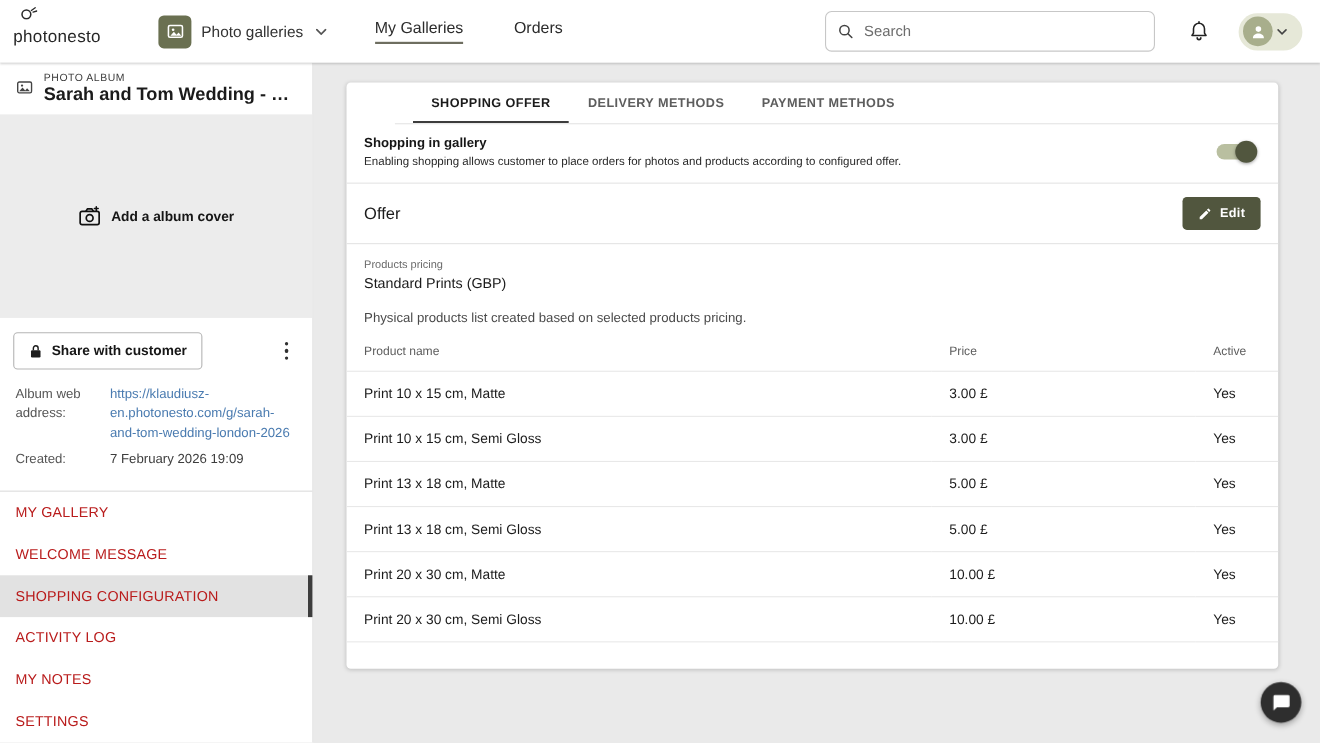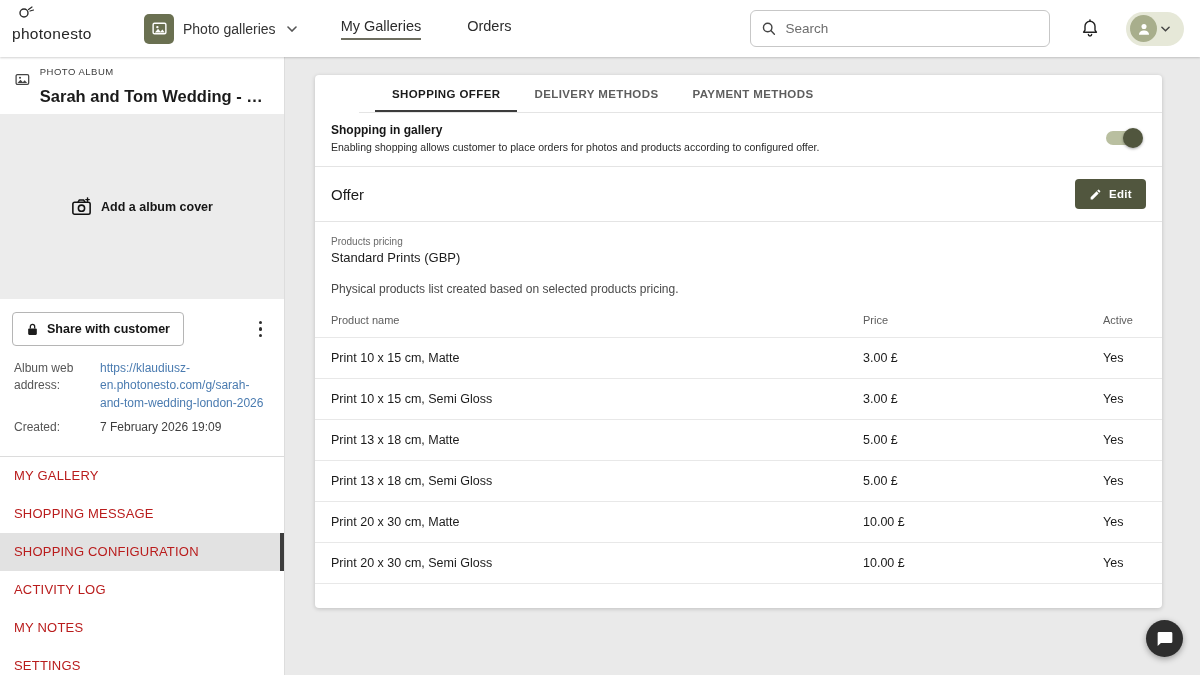--- a/index.html
+++ b/index.html
@@ -36,21 +36,21 @@
   .avatar{margin-left:26px;margin-right:16px;height:34px;width:58px;border-radius:17px;
     background:var(--accent_light);display:flex;align-items:center;padding:0 7px 0 4px;gap:4px;cursor:pointer;}
   .avatar .circ{width:27px;height:27px;border-radius:50%;background:#a8ae8c;
     display:flex;align-items:center;justify-content:center;}
 
   
   .sidebar{position:fixed;top:57px;left:0;width:285px;height:618px;background:#fff;
     border-right:1px solid #ddd;z-index:10;}
   .album-head{padding:9px 14px 8px;display:flex;gap:9px;align-items:flex-start;}
   .album-head .meta{min-width:0;}
-  .album-type{font-size:9.5px;letter-spacing:.5px;color:#3c3c3c;margin-bottom:10px;}
+  .album-type{font-size:9.5px;letter-spacing:.5px;color:#3c3c3c;margin-bottom:0;}
   .album-title{font-size:16.5px;font-weight:bold;color:#1b1b1b;white-space:nowrap;
     overflow:hidden;text-overflow:ellipsis;}
   .cover{height:185px;background:#ececec;display:flex;align-items:center;justify-content:center;}
   .cover-btn{display:flex;align-items:center;gap:9px;cursor:pointer;}
   .cover-btn span{font-size:12.5px;font-weight:bold;color:#161616;}
   .share-row{display:flex;align-items:center;justify-content:space-between;padding:13px 12px 8px 12px;}
   .share-btn{display:flex;align-items:center;gap:8px;border:1px solid #b5b5b5;border-radius:4px;
     height:34px;padding:0 13px;background:#fff;cursor:pointer;}
   .share-btn span{font-size:12.5px;font-weight:bold;color:#161616;}
   .kebab{padding:4px 10px;cursor:pointer;display:flex;flex-direction:column;gap:3px;}
@@ -208,21 +208,21 @@
     <div class="info-row">
       <span class="info-label">Created:</span>
       <span class="info-value">7 February 2026 19:09</span>
     </div>
   </div>
 
   <div class="side-div"></div>
 
   <div>
     <div class="menu-item">MY GALLERY</div>
-    <div class="menu-item">SHOPPING MESSAGE</div>
+    <div class="menu-item">WELCOME MESSAGE</div>
     <div class="menu-item active">SHOPPING CONFIGURATION</div>
     <div class="menu-item">ACTIVITY LOG</div>
     <div class="menu-item">MY NOTES</div>
     <div class="menu-item">SETTINGS</div>
   </div>
 </div>
 
 <div class="main">
   <div class="card">
 

